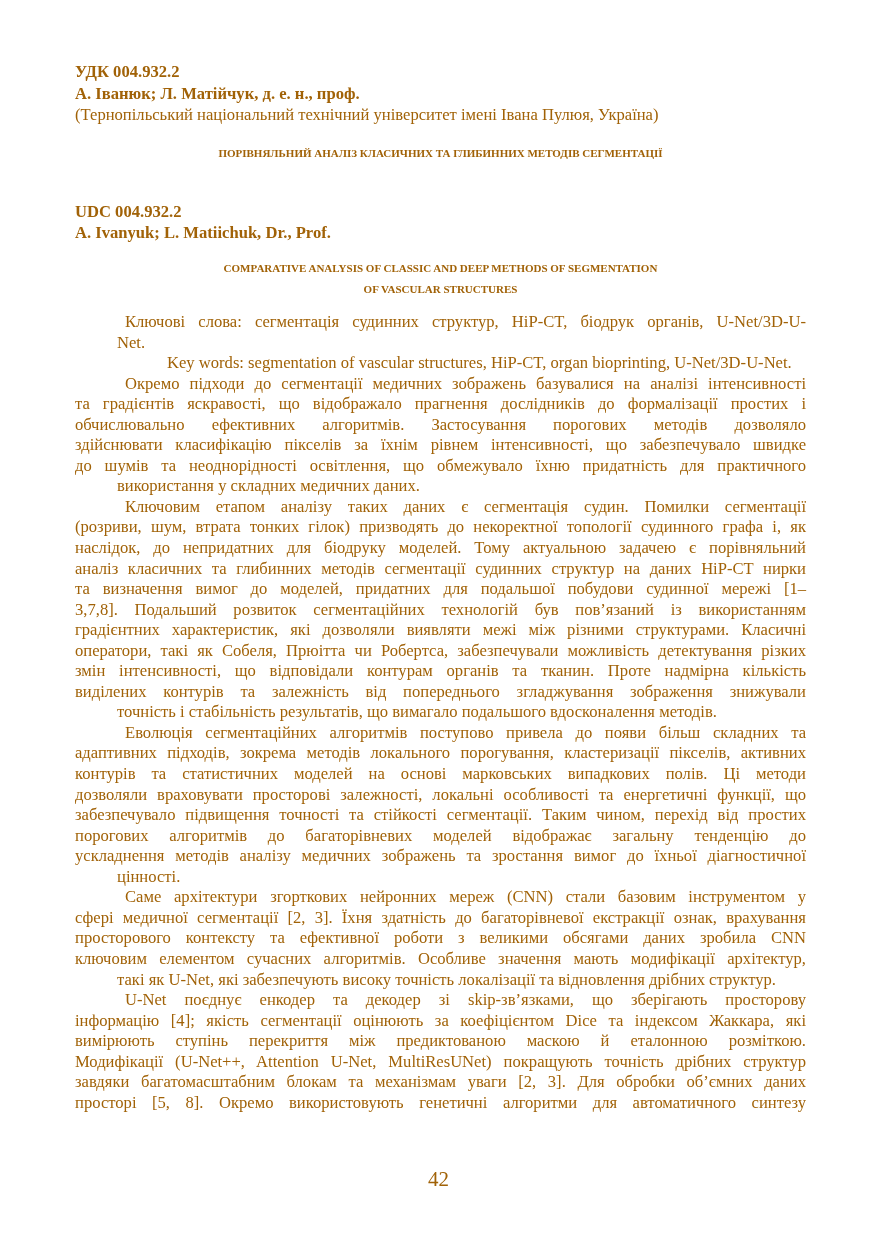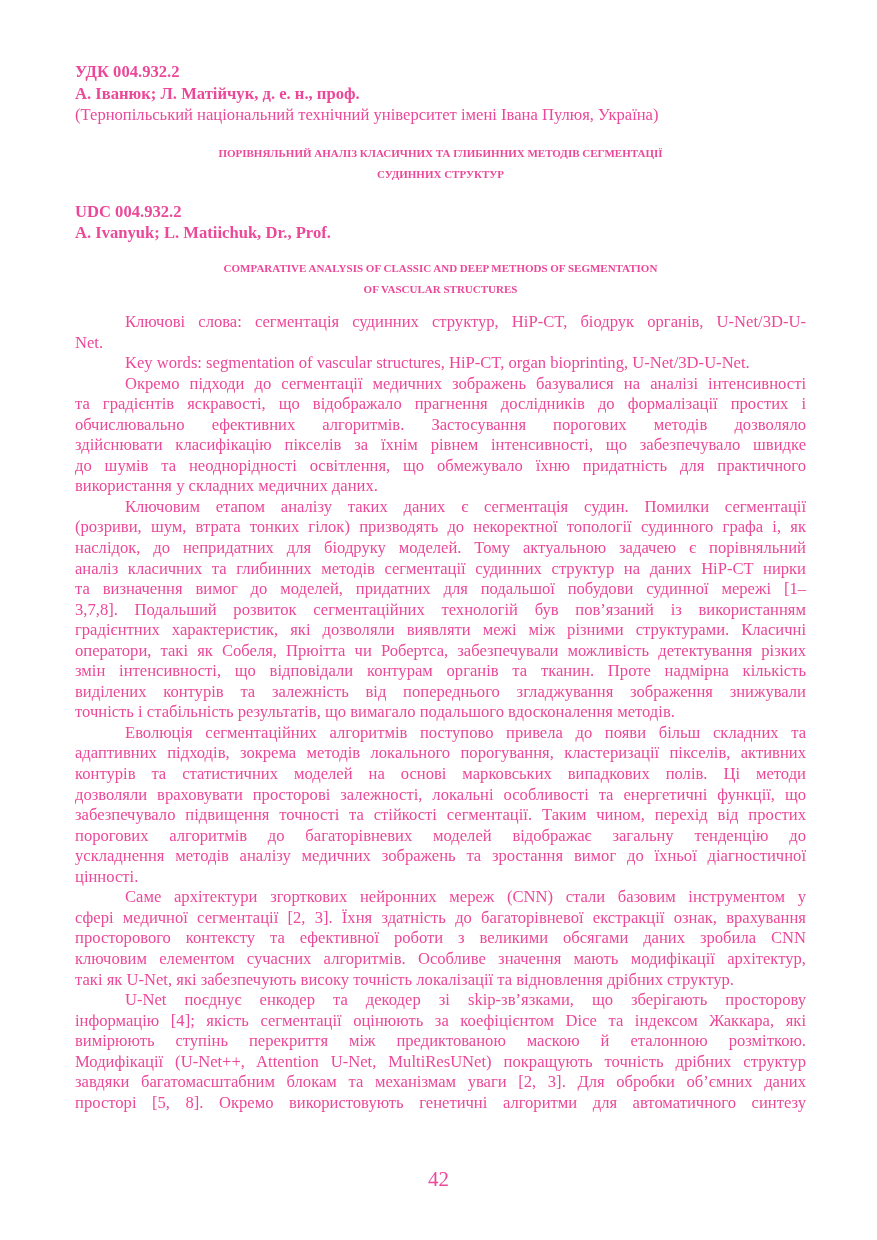--- a/index.html
+++ b/index.html
@@ -1,53 +1,52 @@
 <!DOCTYPE html>
 <html><head>
 <meta charset="utf-8">
 <style>
   html, body { margin: 0; padding: 0; background: #ffffff; }
   body { width: 877px; height: 1240px; position: relative; overflow: hidden; }
   .page {
     position: absolute; left: 0; top: 0; width: 877px; height: 1240px;
     font-family: "Liberation Serif", "DejaVu Serif", serif;
-    color: #ec4899; font-size: 16.6px;
+    color: #a16207; font-size: 16.6px;
   }
   .hdr { position: absolute; left: 75px; font-size: 16.6px; line-height: 20px; white-space: nowrap; }
   .bold { font-weight: bold; }
   .title {
     position: absolute; left: 75px; width: 731px; text-align: center;
     font-weight: bold; font-size: 11px; line-height: 21px;
   }
   .body-text { position: absolute; left: 75px; top: 312px; width: 731px; }
   .line {
     display: block; height: 20.55px; line-height: 20.55px;
     text-align: justify; text-align-last: justify; white-space: nowrap;
     overflow: visible;
   }
   .line.indent { padding-left: 50px; }
-  .line.last { text-align-last: left; }
+  .line.last { text-align-last: left; margin-left: 42px; }
   .line-inner { display: block; white-space: normal; text-align: justify; text-align-last: inherit; }
   .page-num {
     position: absolute; top: 1167px; left: 0; width: 877px; text-align: center;
     font-size: 21px;
   }
 </style>
 </head>
 <body>
 
 <div class="page">
 
   <div class="hdr bold" style="top:62px">УДК 004.932.2</div>
   <div class="hdr bold" style="top:84px">А. Іванюк; Л. Матійчук, д. е. н., проф.</div>
   <div class="hdr" style="top:105px">(Тернопільський національний технічний університет імені Івана Пулюя, Україна)</div>
 
   <div class="title" style="top:143px">
     <div>ПОРІВНЯЛЬНИЙ АНАЛІЗ КЛАСИЧНИХ ТА ГЛИБИННИХ МЕТОДІВ СЕГМЕНТАЦІЇ</div>
-    <div>СУДИННИХ СТРУКТУР</div>
   </div>
 
   <div class="hdr bold" style="top:202px">UDC 004.932.2</div>
   <div class="hdr bold" style="top:223px">A. Ivanyuk; L. Matiichuk, Dr., Prof.</div>
 
   <div class="title" style="top:258px">
     <div>COMPARATIVE ANALYSIS OF CLASSIC AND DEEP METHODS OF SEGMENTATION</div>
     <div>OF VASCULAR STRUCTURES</div>
   </div>
 

